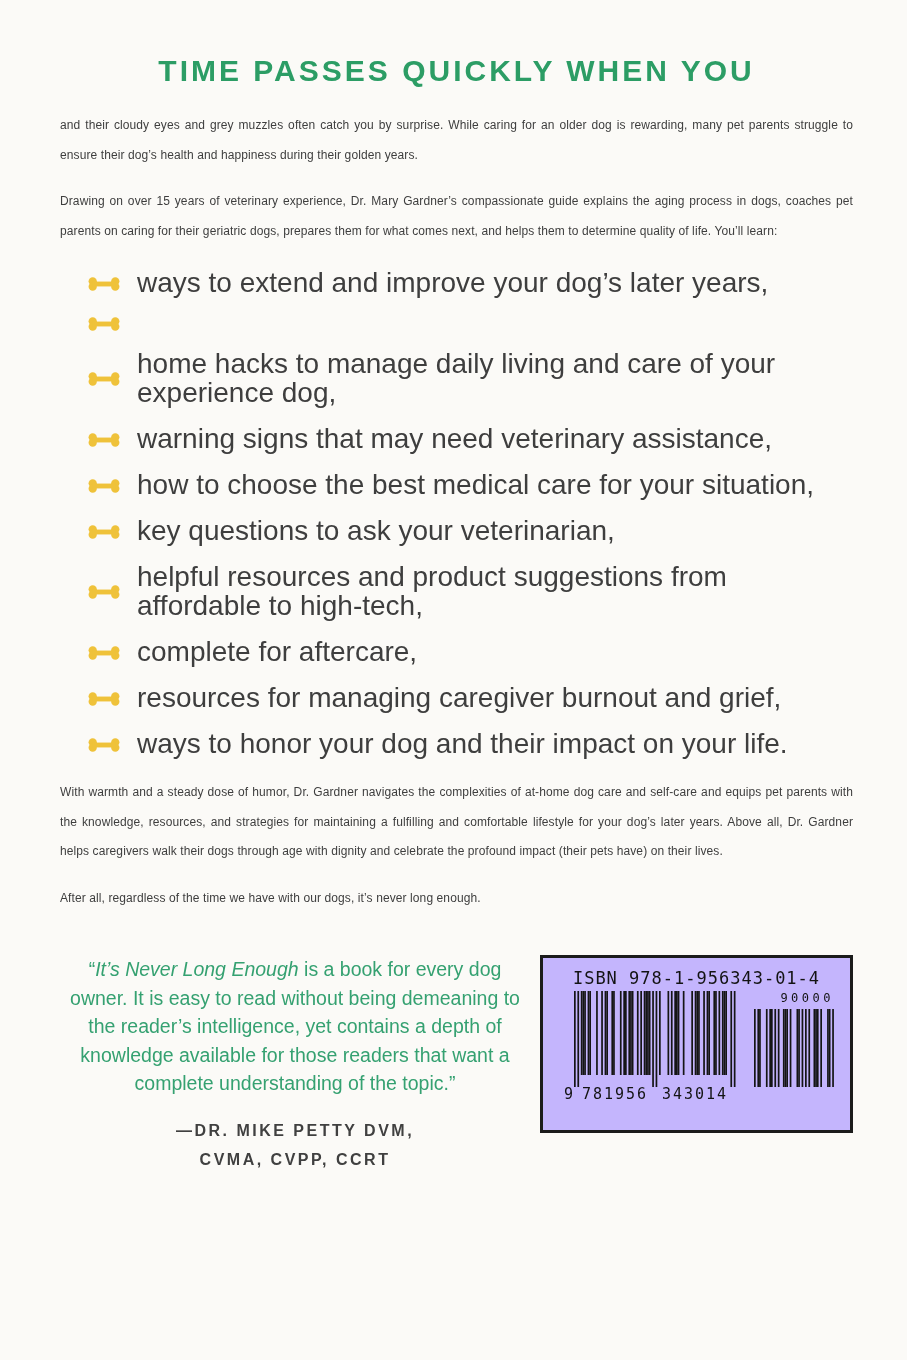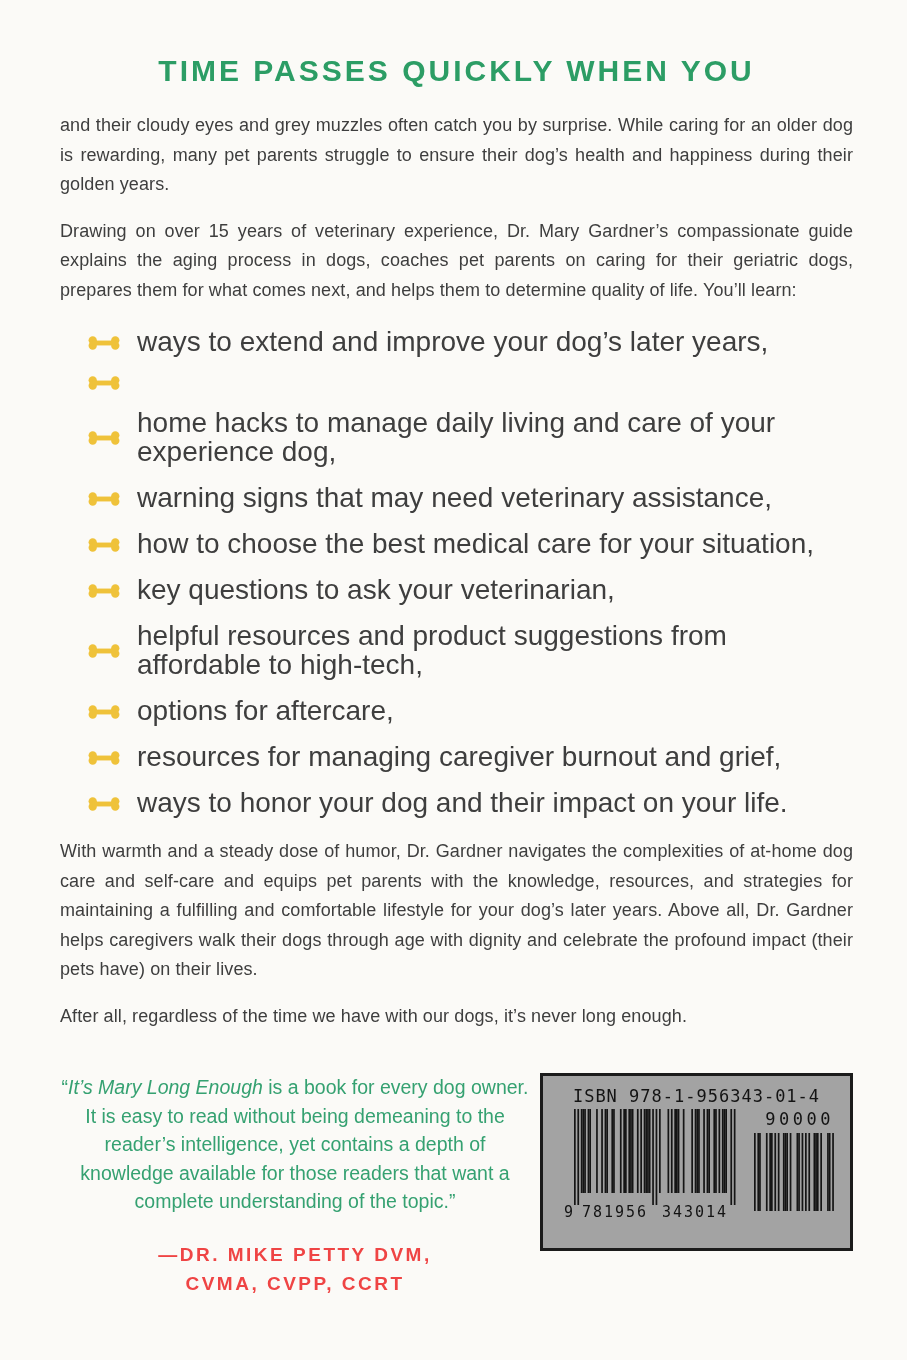--- a/index.html
+++ b/index.html
@@ -18,21 +18,21 @@
   .headline {
     text-align: center;
     color: #2c9d65;
     font-size: 30px;
     font-weight: bold;
     letter-spacing: 3px;
     line-height: 41px;
     margin: 0 auto 20px auto;
   }
   .body-copy p {
-    font-size: 18px;
+    font-size: 12px;
     line-height: 29.5px;
     text-align: justify;
     margin-bottom: 17px;
     letter-spacing: 0.1px;
   }
   .body-copy p.single-line { text-align: left; }
   ul.bone-list {
     list-style: none;
     margin: 22px 0 20px 28px;
   }
@@ -59,31 +59,31 @@
   }
   .endorsement {
     width: 470px;
     text-align: center;
     color: #35a171;
     font-size: 19.5px;
     line-height: 28.5px;
   }
   .endorsement em { font-style: italic; }
   .endorsement .attribution {
-    margin-top: 24px;
+    margin-top: 18px;
     font-weight: bold;
-    color: #ef4444;
+    color: #404040;
     letter-spacing: 2.5px;
-    font-size: 19px;
+    font-size: 16px;
     line-height: 29px;
   }
   .barcode-box {
     width: 313px;
     height: 178px;
-    background: #a3a3a3;
+    background: #c4b5fd;
     border: 3px solid #1b1b1b;
     padding: 10px 12px 8px 12px;
   }
   .isbn-line {
     font-family: "DejaVu Sans Mono", "Liberation Mono", monospace;
     font-size: 17px;
     letter-spacing: 1px;
     color: #131313;
     text-align: center;
     white-space: nowrap;
@@ -91,21 +91,21 @@
   }
   .bars-row {
     display: flex;
     justify-content: space-between;
     align-items: flex-start;
     padding: 0 4px 0 6px;
   }
   .addon-col { width: 82px; text-align: right; }
   .price-line {
     font-family: "DejaVu Sans Mono", "Liberation Mono", monospace;
-    font-size: 17px;
+    font-size: 12px;
     letter-spacing: 3.5px;
     color: #131313;
     margin-bottom: 4px;
     white-space: nowrap;
   }
   .bars svg rect { fill: #151515; }
   .bars svg text.bd {
     font-family: "DejaVu Sans Mono", "Liberation Mono", monospace;
     font-size: 15px;
     letter-spacing: 2px;
@@ -226,21 +226,21 @@
             <svg viewBox="0 0 34 16">
               <g fill="#efc23a">
                 <circle cx="5" cy="5.2" r="4.4"></circle>
                 <circle cx="5" cy="10.8" r="4.4"></circle>
                 <circle cx="29" cy="5.2" r="4.4"></circle>
                 <circle cx="29" cy="10.8" r="4.4"></circle>
                 <rect x="5" y="5.4" width="24" height="5.2"></rect>
               </g>
             </svg>
           </span>
-          <span>options for aftercare,</span>
+          <span>complete for aftercare,</span>
         </li>
       <li>
           <span class="bone">
             <svg viewBox="0 0 34 16">
               <g fill="#efc23a">
                 <circle cx="5" cy="5.2" r="4.4"></circle>
                 <circle cx="5" cy="10.8" r="4.4"></circle>
                 <circle cx="29" cy="5.2" r="4.4"></circle>
                 <circle cx="29" cy="10.8" r="4.4"></circle>
                 <rect x="5" y="5.4" width="24" height="5.2"></rect>
@@ -265,21 +265,21 @@
         </li>
     </ul>
 
     <p>With warmth and a steady dose of humor, Dr. Gardner navigates the complexities of at-home dog care and self-care and equips pet parents with the knowledge, resources, and strategies for maintaining a fulfilling and comfortable lifestyle for your dog’s later years. Above all, Dr. Gardner helps caregivers walk their dogs through age with dignity and celebrate the profound impact (their pets have) on their lives.</p>
     <p class="single-line">After all, regardless of the time we have with our dogs, it’s never long enough.</p>
   </div>
 
   <div class="bottom-row">
 
     <div class="endorsement">
-      <p class="quote-text"><span>“</span><em>It’s Mary Long Enough</em><span> is a book for every dog owner. It is easy to read without being demeaning to the reader’s intelligence, yet contains a depth of knowledge available for those readers that want a complete understanding of the topic.”</span></p>
+      <p class="quote-text"><span>“</span><em>It’s Never Long Enough</em><span> is a book for every dog owner. It is easy to read without being demeaning to the reader’s intelligence, yet contains a depth of knowledge available for those readers that want a complete understanding of the topic.”</span></p>
       <p class="attribution"><span>—DR. MIKE PETTY DVM,</span><br><span>CVMA, CVPP, CCRT</span></p>
     </div>
 
     <div class="barcode-box">
       <div class="isbn-line">ISBN 978-1-956343-01-4</div>
       <div class="bars-row">
         <div class="bars">
           <svg id="ean13-svg" width="176" height="112" viewBox="0 0 176 112">
               <rect x="13.00" y="0" width="1.7" height="96"></rect>
               <rect x="16.40" y="0" width="1.7" height="96"></rect>

